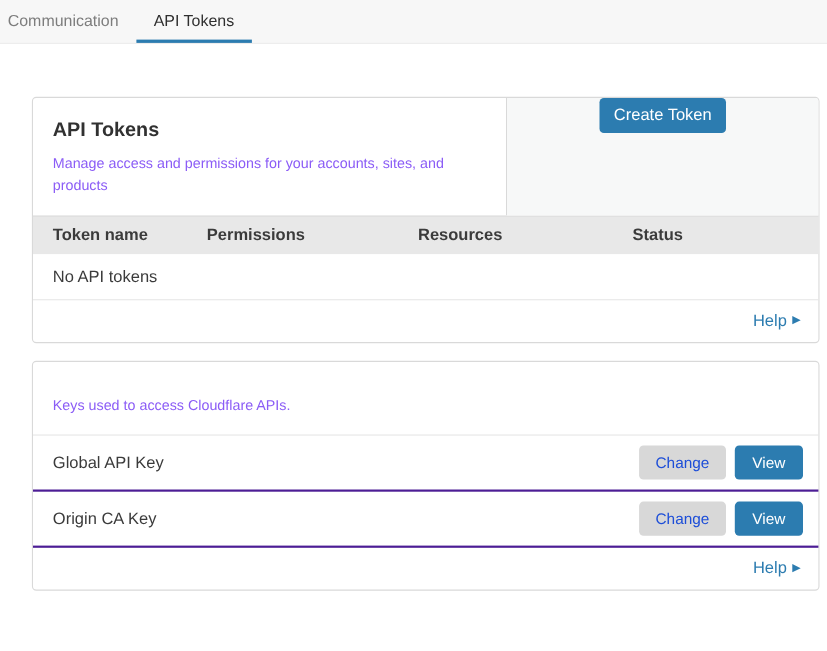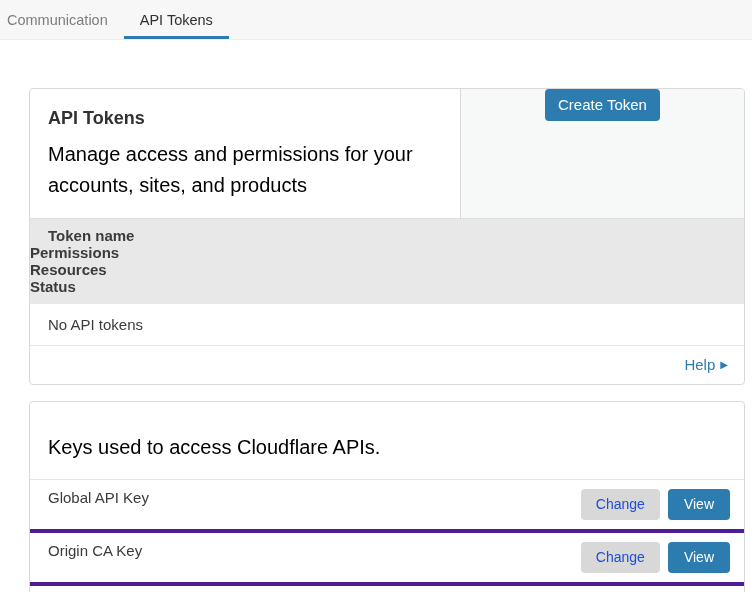--- a/index.html
+++ b/index.html
@@ -70,23 +70,23 @@
     justify-content: center;
   }
   .card-title {
     margin: 0;
     font-size: 18px;
     font-weight: 700;
     color: #313131;
   }
   .card-desc {
     margin: 10px 0 0 0;
-    font-size: 20px;
+    font-size: 13px;
     line-height: 1.55;
-    color: #000000;
+    color: #8b5cf6;
   }
 
   
   .btn {
     border: none;
     border-radius: 4px;
     font-family: inherit;
     font-size: 14px;
     cursor: pointer;
     line-height: 1.2;
@@ -97,21 +97,20 @@
 
   
   .table-head {
     display: flex;
     background: #e8e8e8;
     border-top: 1px solid #dddddd;
     padding: 8px 0 9px 0;
     font-size: 15px;
     font-weight: 700;
     color: #3b3b3b;
-    flex-direction: column;
   }
   .th-1 { width: 158px; padding-left: 18px; }
   .th-2 { width: 192px; }
   .th-3 { width: 195px; }
   .th-4 { flex: 1; }
   .empty-row {
     padding: 12px 18px;
     font-size: 15px;
     color: #3b3b3b;
     border-bottom: 1px solid #e6e6e6;
@@ -136,22 +135,23 @@
     line-height: 1;
   }
 
   
   .card-header {
     padding: 20px 18px 16px 18px;
     border-bottom: 1px solid #e6e6e6;
   }
   .key-row {
     display: flex;
+    align-items: center;
     padding: 9px 14px 9px 18px;
-    border-bottom: 4px solid #4c1d95;
+    border-bottom: 2px solid #4c1d95;
   }
   .key-name { flex: 1; font-size: 15px; color: #3b3b3b; }
 </style>
 </head>
 <body>
 
 <nav class="tabbar">
   <div class="tab">Communication</div>
   <div class="tab active">API Tokens</div>
 </nav>

